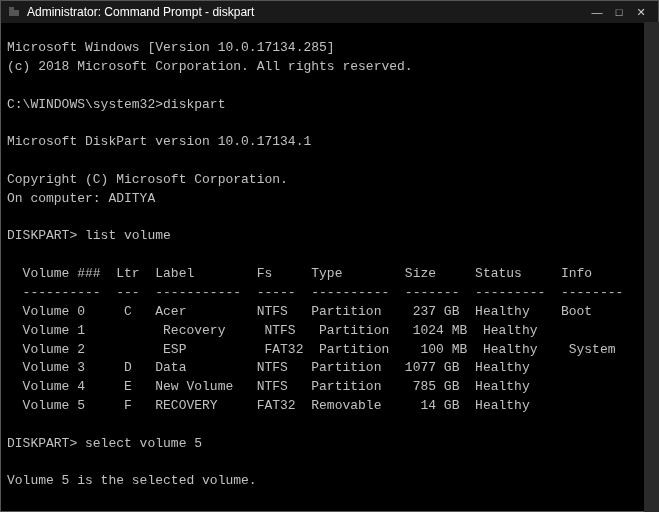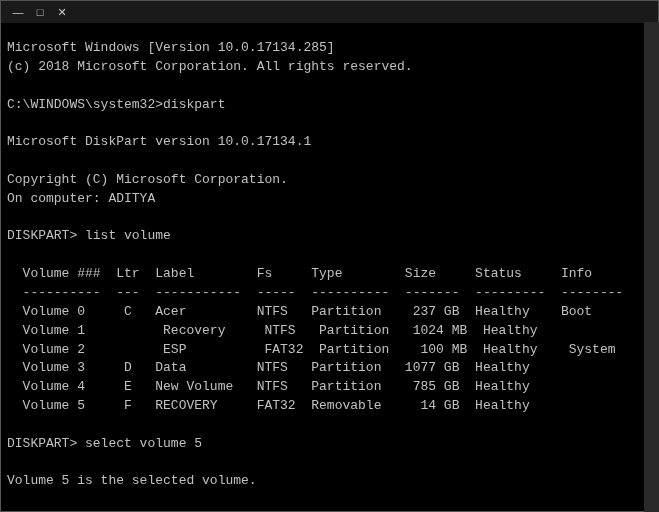--- a/index.html
+++ b/index.html
@@ -88,20 +88,30 @@
       width: 659px;
       height: 512px;
     }
   </style>
 </head>
 <body>
 
 <div class="window-wrap">
   <div class="window">
     <div class="title-bar">
+      <div class="title-bar-left">
+        <div class="title-icon">
+          <svg width="14" height="14" viewBox="0 0 14 14">
+            <rect width="14" height="14" fill="#1a1a1a"></rect>
+            <rect x="2" y="5" width="10" height="6" fill="#555" rx="0"></rect>
+            <rect x="2" y="2" width="5" height="3" fill="#555" rx="0"></rect>
+          </svg>
+        </div>
+        <span class="title-text">Administrator: Command Prompt - diskpart</span>
+      </div>
       <div class="title-controls">
         <div class="title-btn">—</div>
         <div class="title-btn">□</div>
         <div class="title-btn close">✕</div>
       </div>
     </div>
     <div class="content" id="terminal-content">Microsoft Windows [Version 10.0.17134.285]
 (c) 2018 Microsoft Corporation. All rights reserved.
 
 C:\WINDOWS\system32&gt;diskpart

